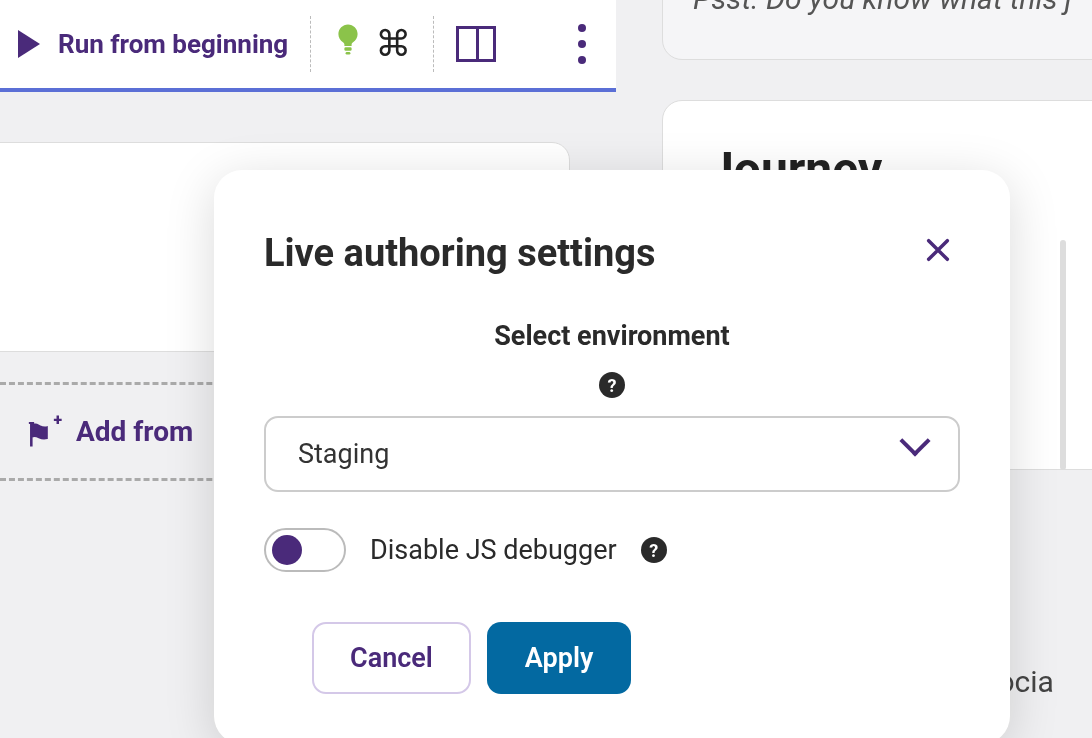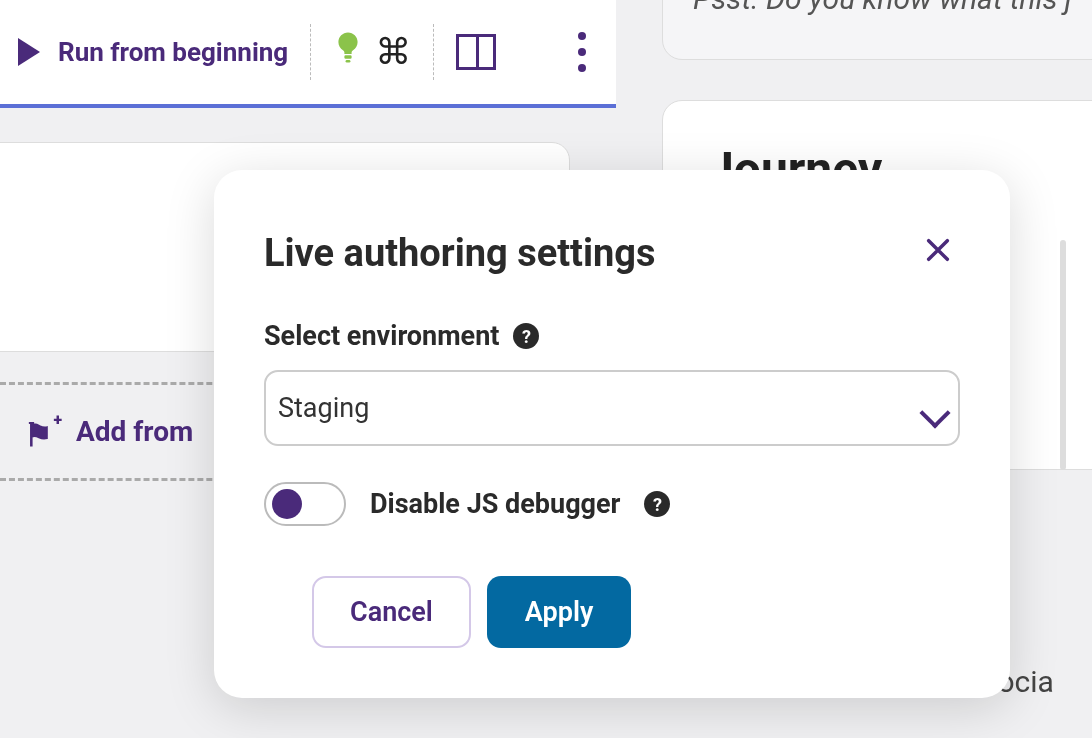--- a/index.html
+++ b/index.html
@@ -13,21 +13,21 @@
       width: 1092px;
       height: 738px;
       overflow: hidden;
       position: relative;
     }
 
     
     .topbar {
       background: #fff;
       border-bottom: 4px solid #5b6fd6;
-      height: 108px;
+      height: 92px;
       display: flex;
       align-items: center;
       padding: 0 18px;
       gap: 12px;
       width: 616px;
     }
     .run-btn {
       display: flex;
       align-items: center;
       gap: 18px;
@@ -217,25 +217,26 @@
     .close-x {
       font-size: 32px;
       color: #4a2a7a;
       cursor: pointer;
       font-weight: 300;
       padding: 4px 8px;
     }
     .field-label {
       display: flex;
       align-items: center;
-      gap: 14px;
+      gap: 20px;
       font-size: 27px;
       font-weight: 700;
       color: #2a2a2a;
       margin-bottom: 18px;
+      flex-direction: column;
     }
     .help-circle {
       width: 26px;
       height: 26px;
       border-radius: 50%;
       background: #2a2a2a;
       color: #fff;
       display: inline-flex;
       align-items: center;
       justify-content: center;
@@ -244,27 +245,27 @@
       cursor: pointer;
     }
     .select-wrap {
       position: relative;
       margin-bottom: 36px;
     }
     .select-box {
       width: 100%;
       border: 2px solid #ccc;
       border-radius: 14px;
-      padding: 20px 12px;
+      padding: 20px 32px;
       font-size: 27px;
       color: #333;
       cursor: pointer;
       display: flex;
       justify-content: space-between;
-      align-items: flex-end;
+      align-items: flex-start;
     }
     .chevron-down {
       width: 22px;
       height: 22px;
       border-right: 4px solid #4a2a7a;
       border-bottom: 4px solid #4a2a7a;
       transform: rotate(45deg);
       margin-top: -8px;
     }
     .toggle-row {
@@ -287,21 +288,21 @@
       left: 6px;
       top: 5px;
       width: 30px;
       height: 30px;
       background: #4a2a7a;
       border-radius: 50%;
     }
     .toggle-label {
       font-size: 27px;
       color: #2a2a2a;
-      font-weight: 700;
+      font-weight: 400;
     }
     .btn-row {
       display: flex;
       gap: 16px;
       padding-left: 48px;
     }
     .btn {
       padding: 18px 36px;
       border-radius: 14px;
       font-size: 27px;

